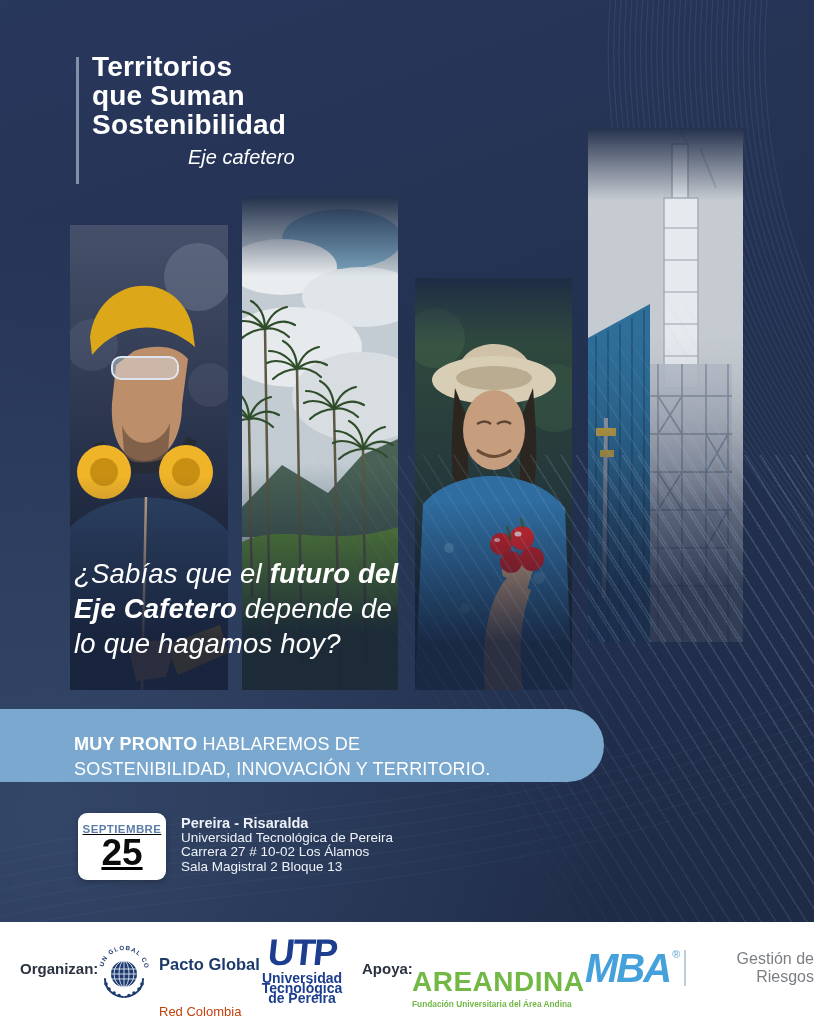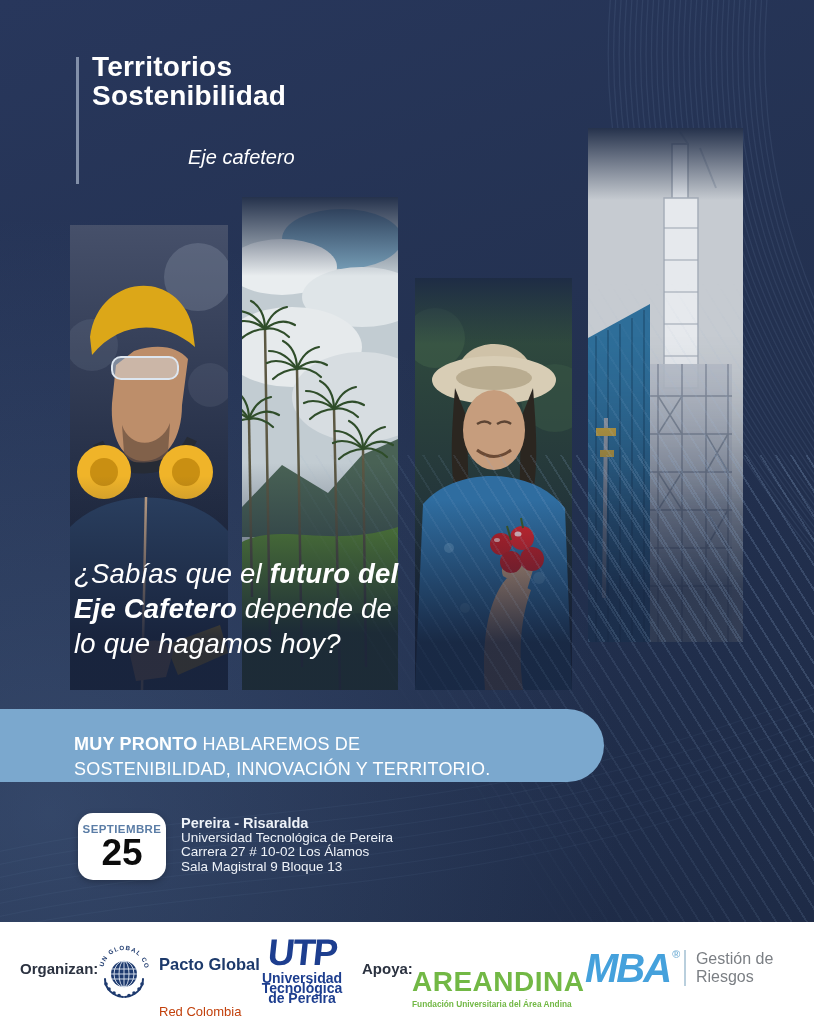--- a/index.html
+++ b/index.html
@@ -44,23 +44,23 @@
   
   #question{left:74px; top:556px; width:480px; z-index:4; color:#fff; font-style:italic;
       font-size:27.5px; line-height:35px; letter-spacing:.2px;}
   #question b{font-weight:bold;}
   
   #banner{left:0; top:709px; width:604px; height:73px; z-index:4; background:#7ba8ce;
       border-radius:0 37px 37px 0; display:flex; flex-direction:column; justify-content:flex-end;
       padding-left:74px; box-sizing:border-box; color:#fff; font-size:18px; line-height:25px; letter-spacing:.2px;}
   #banner .b1{font-weight:bold;}
   
-  #date-card{left:78px; top:813px; width:88px; height:67px; z-index:4; background:#fff; border-radius:15px;
+  #date-card{left:78px; top:813px; width:88px; height:67px; z-index:4; background:#fff; border-radius:9px;
       display:flex; flex-direction:column; align-items:center; justify-content:center;
-      box-shadow:0 2px 6px rgba(0,0,0,.25);}
+      box-shadow:0 2px 6px rgba(0,0,0,.25);text-decoration:underline;}
   #date-month{color:#5b7da6; font-weight:bold; font-size:11.5px; letter-spacing:.4px;}
   #date-day{color:#0c0c0c; font-weight:bold; font-size:37px; line-height:36px;}
   #location{left:181px; top:816px; z-index:4; color:#eef2f8; font-size:13.5px; line-height:14.6px;}
   #location .city{font-weight:bold; font-size:14.5px;}
   
   #footer{left:0; top:922px; width:814px; height:95px; background:#ffffff; z-index:5;}
   #organizan{left:20px; top:38px; font-size:15px; font-weight:bold; color:#2b3240;}
   #apoya{left:362px; top:38px; font-size:15px; font-weight:bold; color:#2b3240;}
   #unlogo{left:96px; top:19px;}
   #pacto{left:159px; top:33px; line-height:19px;}
@@ -70,21 +70,21 @@
   #utp .acr{font-weight:900; font-size:37px; line-height:37px; color:#1d3e8f; letter-spacing:-2px;
       transform:skewX(-6deg); display:inline-block;}
   #utp .sub{font-size:14px; font-weight:bold; color:#1d3e8f; line-height:10px; margin-top:2px;}
   #areandina{left:412px; top:31px; width:160px;}
   #areandina .name{font-weight:900; font-size:28px; line-height:28px; color:#72b845; letter-spacing:.5px;margin-top:15px;}
   #areandina .sub{font-size:8.3px; font-weight:bold; color:#72b845; margin-top:3px; white-space:nowrap;}
   #mba{left:585px; top:26px; display:flex; align-items:center;}
   #mba .name{font-weight:800; font-style:italic; font-size:40px; line-height:40px; color:#45a1dc; letter-spacing:-2px;}
   #mba .reg{font-size:11px; color:#7fb6da; vertical-align:top; position:relative; top:-14px; left:2px;}
   #mba .div{width:2px; height:36px; background:#b9cfdd; margin:0 10px 0 8px;}
-  #mba .sub{font-size:16px; color:#7b7f84;}
+  #mba .sub{font-size:16px; color:#7b7f84;text-align:right;}
 </style>
 </head>
 <body>
 
 <div id="poster">
 
   <svg id="deco-curves" width="814" height="1017">
       <path d="M 612 -20 C 594 160, 636 330, 818 560" stroke="rgba(150,176,210,0.11)" stroke-width="1.3" fill="none"></path>
       <path d="M 617.4 -20 C 599.4 160, 641.4 330, 823.4 560" stroke="rgba(150,176,210,0.11)" stroke-width="1.3" fill="none"></path>
       <path d="M 622.8 -20 C 604.8 160, 646.8 330, 828.8 560" stroke="rgba(150,176,210,0.11)" stroke-width="1.3" fill="none"></path>
@@ -121,20 +121,21 @@
       <path d="M -20 895 C 220 837, 480 869, 834 725" stroke="rgba(150,176,210,0.055)" stroke-width="1.2" fill="none"></path>
       <path d="M -20 908 C 220 850, 480 882, 834 738" stroke="rgba(150,176,210,0.055)" stroke-width="1.2" fill="none"></path>
       <path d="M -20 921 C 220 863, 480 895, 834 751" stroke="rgba(150,176,210,0.055)" stroke-width="1.2" fill="none"></path>
       <path d="M -20 934 C 220 876, 480 908, 834 764" stroke="rgba(150,176,210,0.055)" stroke-width="1.2" fill="none"></path>
     </svg>
   <div id="stripes"></div>
 
   <div id="title-rule" class="abs"></div>
   <div id="title" class="abs">
     <div>Territorios</div>
+    <div>que Suman</div>
     <div>Sostenibilidad</div>
   </div>
   <div id="subtitle" class="abs">Eje cafetero</div>
 
   <div id="panel-worker" class="panel">
     <svg width="158" height="465" viewBox="0 0 158 465">
       <defs>
         <linearGradient id="pw-bg" x1="0" y1="0" x2="0" y2="1">
           <stop offset="0" stop-color="#46506a"></stop>
             <stop offset=".5" stop-color="#273149"></stop>
@@ -277,21 +278,21 @@
   </div>
 
   <div id="date-card" class="abs">
     <div id="date-month">SEPTIEMBRE</div>
     <div id="date-day">25</div>
   </div>
   <div id="location" class="abs">
     <div class="city">Pereira - Risaralda</div>
     <div>Universidad Tecnológica de Pereira</div>
     <div>Carrera 27 # 10-02 Los Álamos</div>
-    <div>Sala Magistral 9 Bloque 13</div>
+    <div>Sala Magistral 2 Bloque 13</div>
   </div>
 
   <div id="footer" class="abs">
     <div id="organizan" class="abs">Organizan:</div>
 
     <svg id="unlogo" class="abs" width="56" height="58" viewBox="0 0 56 58">
       <defs>
           <path id="arc" d="M7,30 A21,21 0 0 1 49,30"></path>
         </defs>
       <text font-size="6.2" font-weight="bold" fill="#1e3a6e" letter-spacing="1">

